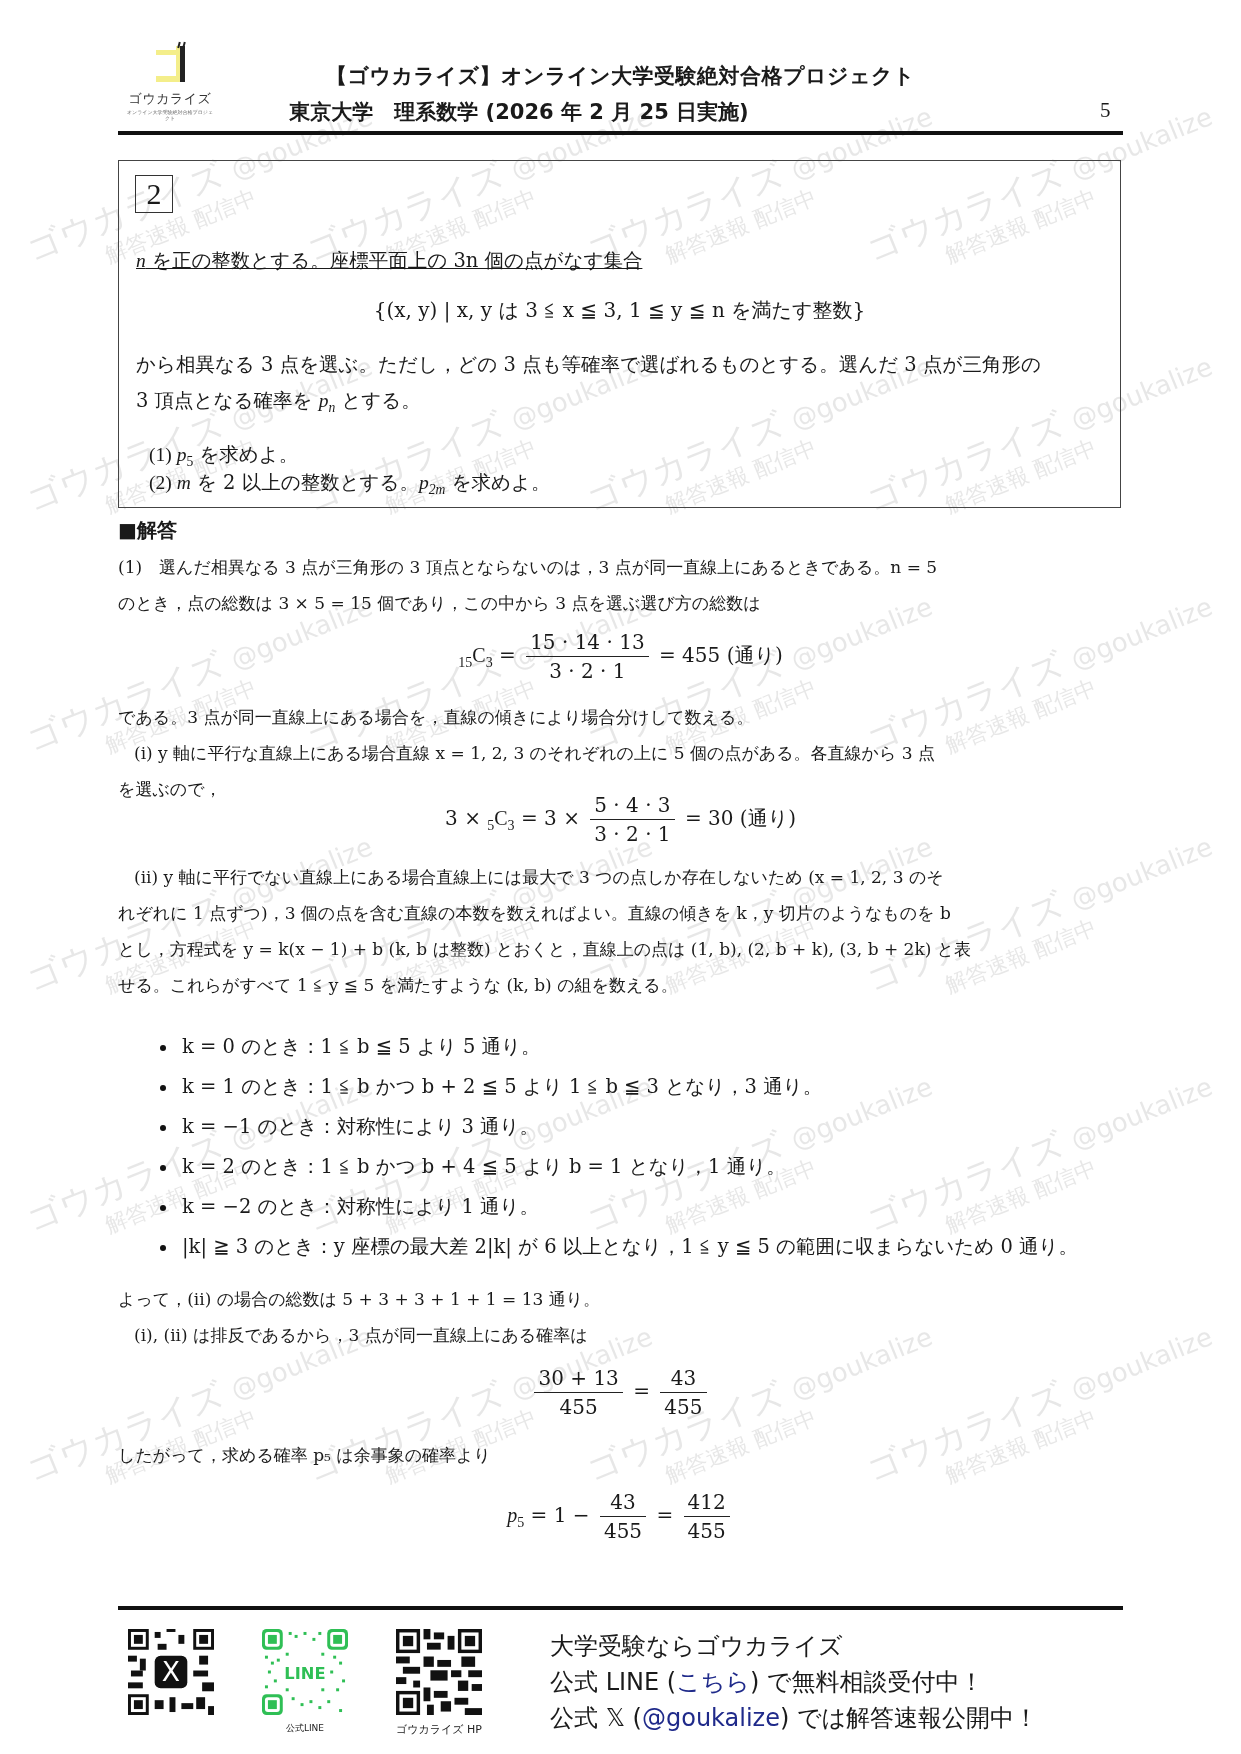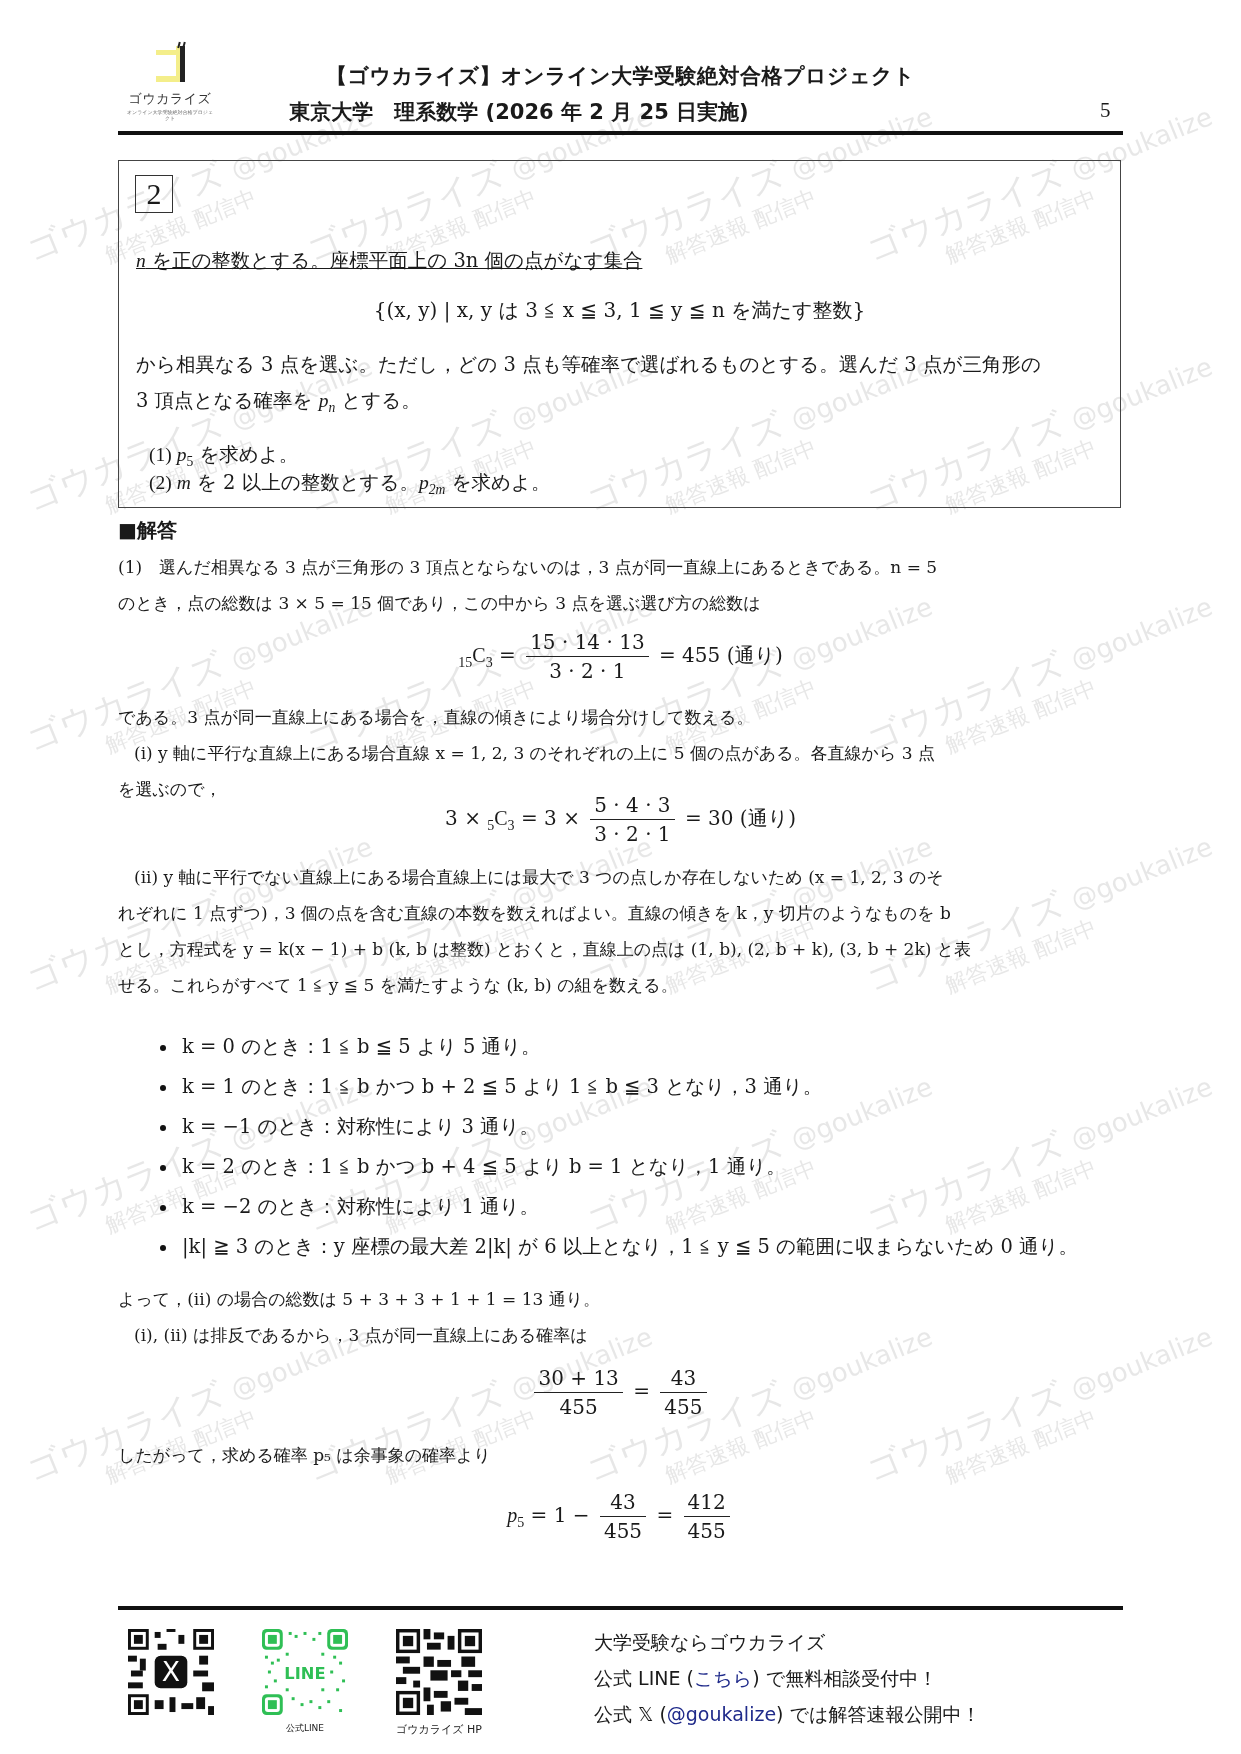--- a/index.html
+++ b/index.html
@@ -60,21 +60,21 @@
   .bullet .dot { display: inline-block; width: 6px; height: 6px; border-radius: 50%; background: #111; margin-right: 16px; vertical-align: middle; }
 
   
   .footer-rule { position: absolute; left: 118px; top: 1606px; width: 1005px; height: 4px; background: #111; }
   .qr { position: absolute; width: 86px; height: 94px; }
   .qr-x { left: 128px; top: 1625px; }
   .qr-line { left: 262px; top: 1625px; }
   .qr-hp { left: 396px; top: 1625px; }
   .qr svg { width: 100%; height: 100%; }
   .qr-label { position: absolute; font-family: "DejaVu Sans", sans-serif; font-size: 9px; color: #222; text-align: center; white-space: nowrap; }
-  .footer-text { position: absolute; left: 594px; font-size: 19px; font-family: "DejaVu Sans", sans-serif; white-space: nowrap; }
+  .footer-text { position: absolute; left: 550px; font-size: 24px; font-family: "DejaVu Sans", sans-serif; white-space: nowrap; }
   .link { color: #1f2a8a; }
 </style>
 </head>
 <body>
 
 <div class="wm-layer">
   <div class="wm" style="left:20px;top:230px;">
       <span class="l1"><span>ゴウカライズ</span><span class="at">@goukalize</span></span>
       <span class="l2">解答速報 配信中</span>
     </div>

